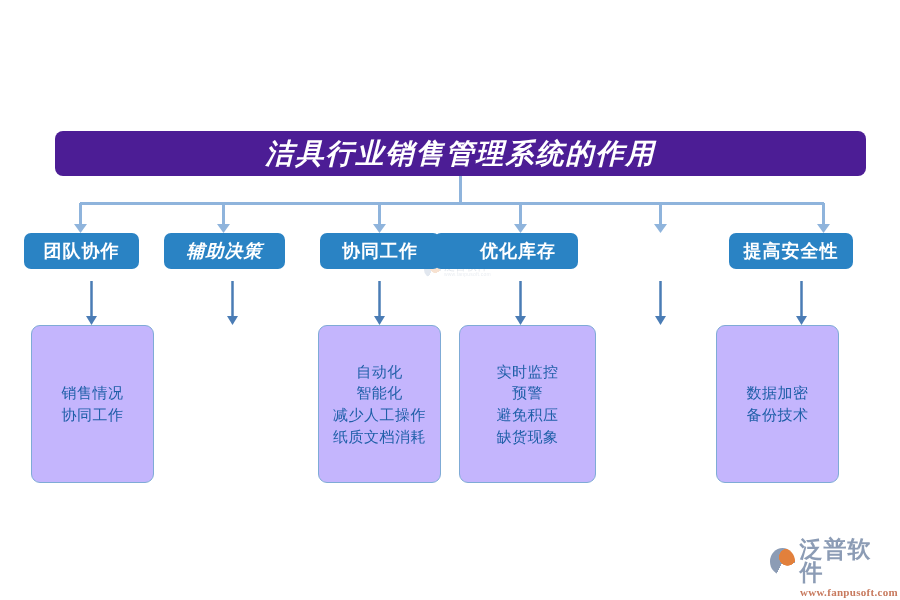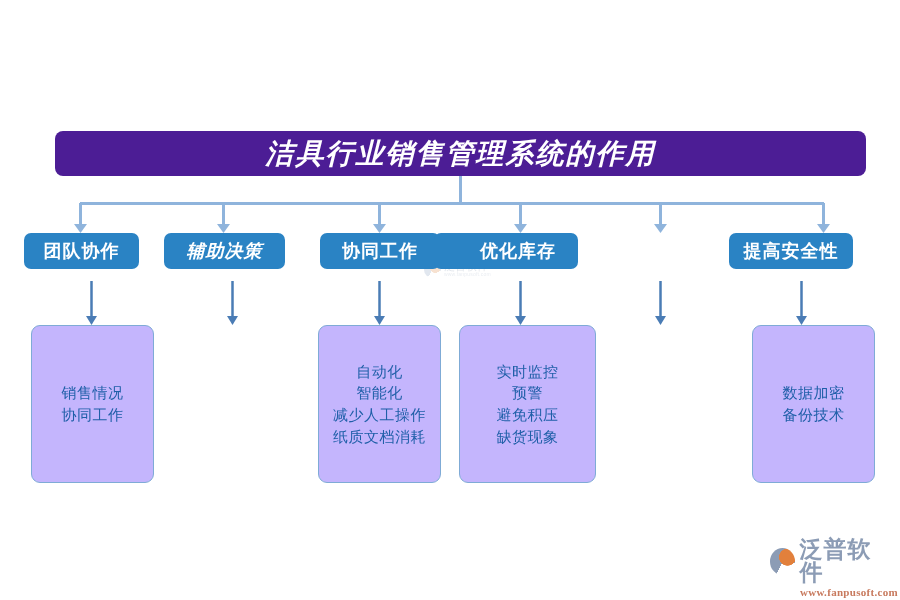--- a/index.html
+++ b/index.html
@@ -260,21 +260,21 @@
 智能化
 减少人工操作
 纸质文档消耗</span>
   </div>
   <div class="detail-box" style="left:459px; width:137px;">
     <span class="detail-text">实时监控
 预警
 避免积压
 缺货现象</span>
   </div>
-  <div class="detail-box" style="left:752px; width:123px;">
+  <div class="detail-box" style="left:716px; width:123px;">
     <span class="detail-text">数据加密
 备份技术</span>
   </div>
 
   <div id="brand-logo">
     <div class="logo-row">
       <div class="logo-mark"></div>
       <span class="logo-cn">泛普软件</span>
     </div>
     <span class="logo-url">www.fanpusoft.com</span>

